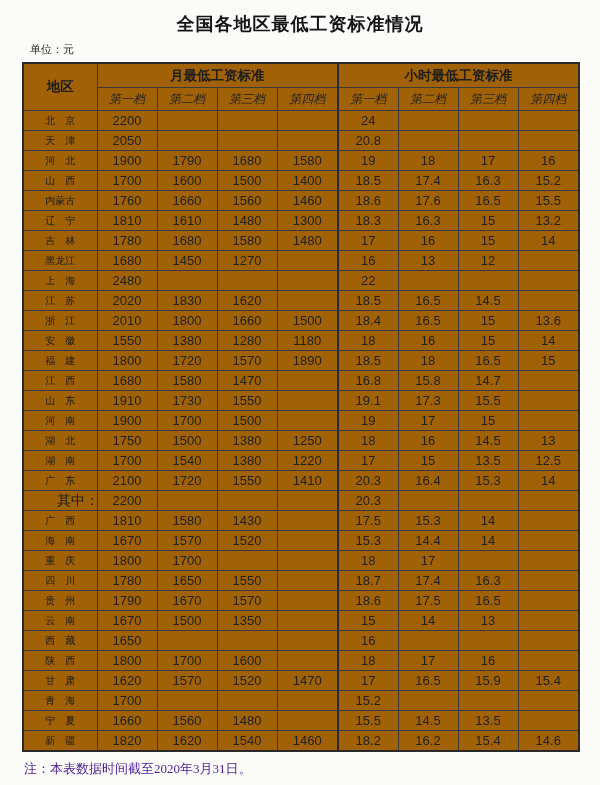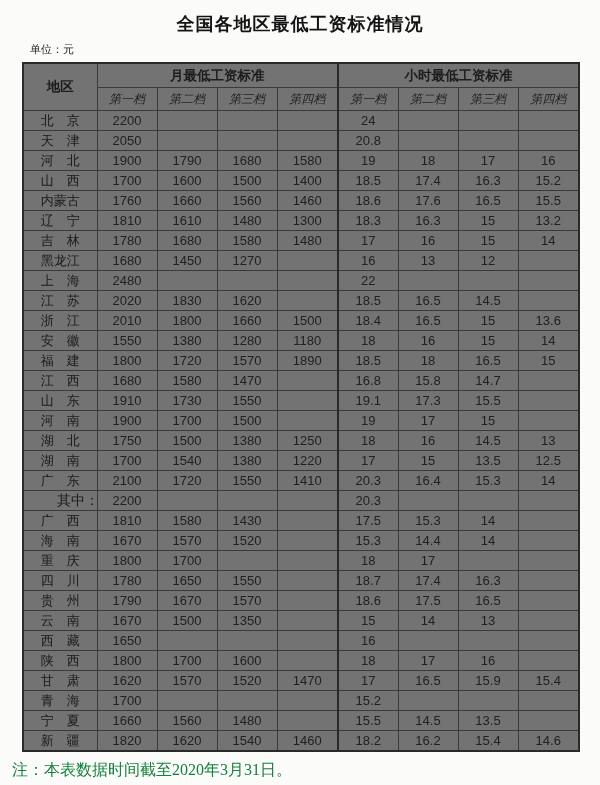--- a/index.html
+++ b/index.html
@@ -36,21 +36,21 @@
     font-size: 11px;
     color: #242424;
   }
   table.wage {
     position: absolute;
     top: 62px;
     left: 22px;
     width: 556px;
     border-collapse: collapse;
     table-layout: fixed;
-    background: #737373;
+    background: #a16207;
     border: 2px solid #2a2a2a;
   }
   table.wage th, table.wage td {
     border: 1px solid #3a3a3a;
     padding: 0;
     text-align: center;
     vertical-align: middle;
     overflow: hidden;
     white-space: nowrap;
   }
@@ -65,21 +65,21 @@
     font-style: italic;
     font-size: 12px;
     height: 22px;
     color: #222;
   }
   table.wage td {
     height: 19px;
     line-height: 19px;
   }
   td.region {
-    font-size: 13px;
+    font-size: 10px;
     color: #1a1a1a;
     border-right: 2px solid #2a2a2a;
   }
   td.region.long {
     font-size: 14px;
     letter-spacing: 0;
     padding-left: 33px;
   }
   th.region-h {
     border-right: 2px solid #2a2a2a;
@@ -88,23 +88,23 @@
     font-family: "Liberation Sans", sans-serif;
     font-size: 13px;
     color: #212121;
   }
   .sec-start {
     border-left: 2px solid #2a2a2a !important;
   }
   .note {
     position: absolute;
     top: 760px;
-    left: 12px;
-    font-size: 16px;
-    color: #15803d;
+    left: 24px;
+    font-size: 13px;
+    color: #4c1d95;
   }
 </style>
 </head>
 <body>
 
 <div class="page">
 
   <div class="title">全国各地区最低工资标准情况</div>
 
   <div class="unit">单位：元</div>

